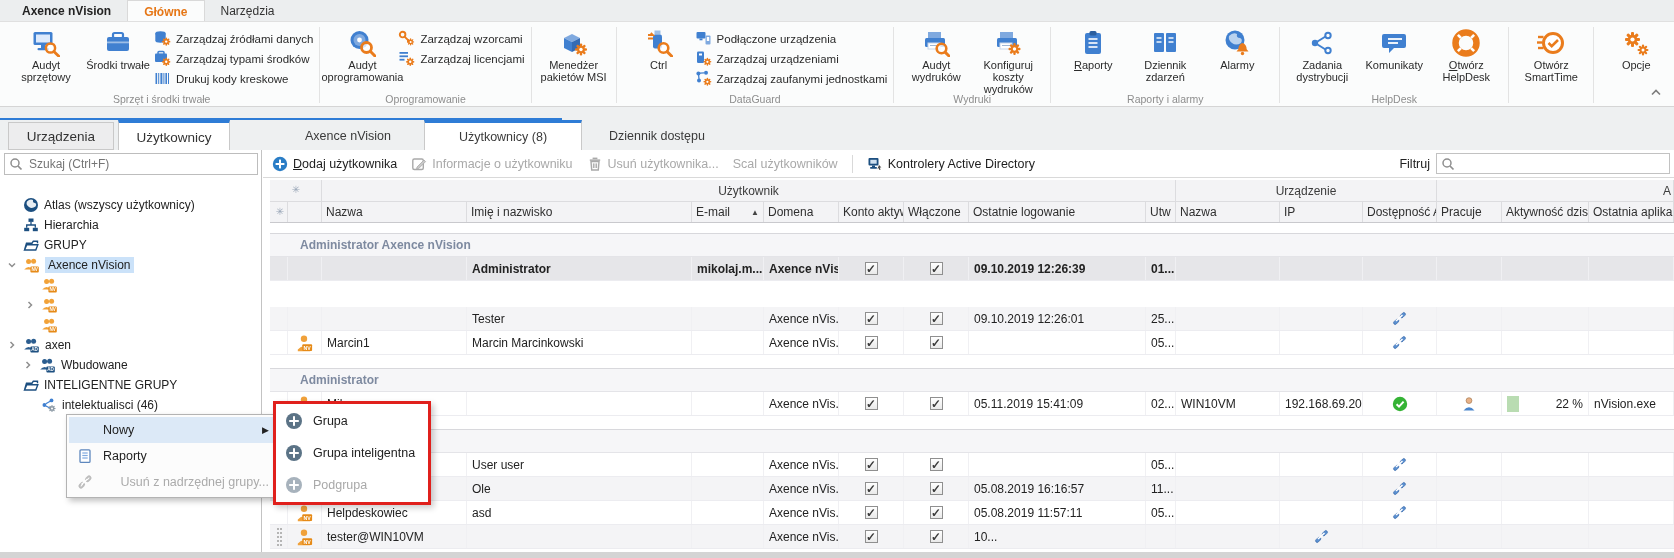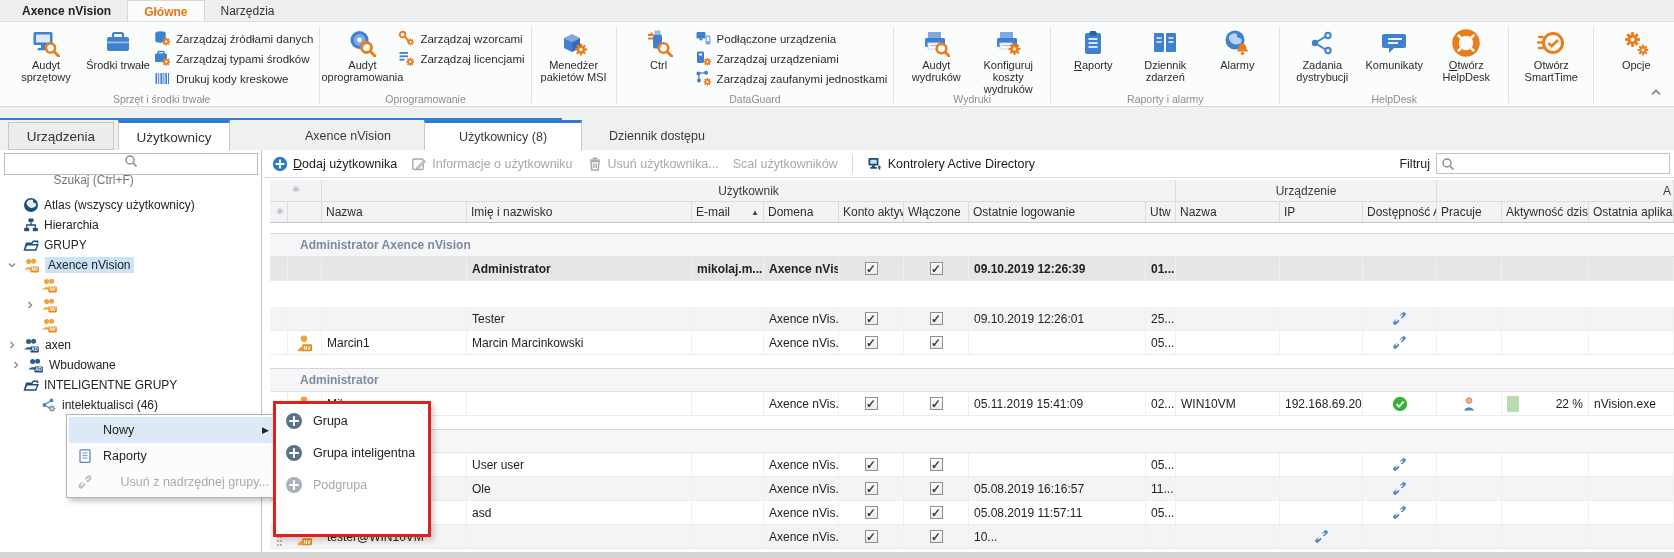--- a/index.html
+++ b/index.html
@@ -35,21 +35,21 @@
           font-size:13.5px;color:#333;border:1px solid #c9c9c9;background:#ededee;cursor:default;}
   .bigtab.active{top:13px;height:31px;background:#fff;border-bottom:none;border-top:3px solid #2e7cd6;font-weight:normal;}
   .ctab{position:absolute;top:15px;height:28px;display:flex;align-items:center;justify-content:center;
         font-size:12.5px;color:#3a3a3a;cursor:default;}
   .ctab.active{background:#fff;border:1px solid #c9c9c9;border-bottom:none;border-top:3px solid #2e7cd6;top:13px;height:31px;}
 
   
   #main{position:absolute;left:0;top:150px;width:1674px;height:402px;background:#fff;}
   #sidebar{position:absolute;left:0;top:0;width:262px;height:402px;background:#fff;border-right:1px solid #c3c3c3;}
   #searchBox{position:absolute;left:4px;top:3px;width:254px;height:22px;border:1px solid #bdbdbd;background:#fff;
-             display:flex;align-items:center;padding:0 4px;gap:4px;flex-direction:column;}
+             display:flex;align-items:center;padding:0 4px;gap:4px;}
   #searchBox input{border:none;outline:none;flex:1;font-size:12px;color:#333;font-family:"Liberation Sans",sans-serif;background:transparent;}
   #tree{position:absolute;left:0;top:45px;width:262px;}
   .titem{height:20px;display:flex;align-items:center;gap:5px;font-size:12px;color:#222;cursor:default;white-space:nowrap;}
   .titem .chev{width:12px;display:flex;justify-content:center;}
   .titem .tlabel.sel{background:#cbe2f9;padding:1px 3px;}
 
   
   #content{position:absolute;left:263px;top:0;width:1411px;height:402px;background:#fff;}
   #toolbar{position:absolute;left:0;top:0;width:1411px;height:28px;background:#fff;border-bottom:1px solid #d9d9d9;
            display:flex;align-items:center;padding-left:9px;gap:14px;font-size:12.5px;}
@@ -91,21 +91,21 @@
             background-size:2px 100%,2px 100%;background-position:0 0,3px 0;background-repeat:no-repeat;margin-left:2px;}
 
   
   #ctxMenu{position:absolute;left:66px;top:264px;width:212px;background:#fcfcfc;border:1px solid #b3b3b3;
            box-shadow:3px 3px 6px rgba(0,0,0,.25);padding:2px;z-index:50;}
   .mitem{height:26px;display:flex;align-items:center;gap:8px;padding:0 6px 0 6px;font-size:12.5px;color:#222;cursor:default;}
   .mitem .mic{width:20px;display:flex;justify-content:center;}
   .mitem.hl{background:#dce9f7;}
   .mitem.disabled{color:#ababab;justify-content:space-between;}
   .mitem .marrow{margin-left:auto;font-size:9px;color:#222;}
-  #subMenu{position:absolute;left:273px;top:251px;width:158px;height:136px;background:#fff;
+  #subMenu{position:absolute;left:273px;top:251px;width:158px;height:104px;background:#fff;
            border:3px solid #e0201c;z-index:60;padding:1px 0;box-shadow:3px 3px 6px rgba(0,0,0,.2);}
   .smitem{height:32px;display:flex;align-items:center;gap:10px;padding-left:9px;font-size:12.5px;color:#222;cursor:default;background:#fff;}
   .smitem.disabled{color:#a9a9a9;}
 
   #bottomStrip{position:absolute;left:0;top:552px;width:1674px;height:6px;background:#d4d4d4;}
   .ic{display:inline-flex;align-items:center;justify-content:center;}
 </style>
 </head>
 <body>
 
@@ -636,21 +636,21 @@
               <circle cx="5.6" cy="4.6" r="2.5" fill="#2b5d8f"></circle>
               <circle cx="10.6" cy="4.2" r="2.5" fill="#2b5d8f"></circle>
               <path d="M1.2 12.6 Q5.6 7.4 10 12.6 z" fill="#2b5d8f"></path>
               <path d="M6.6 12.2 Q10.6 7.2 14.6 12.2 z" fill="#2b5d8f"></path>
               <rect x="7.4" y="9.4" width="8.4" height="6" rx="1" fill="#1c4f80"></rect>
               <text x="11.6" y="14.2" font-size="4.6" font-weight="bold" fill="#fff" text-anchor="middle">AD</text>
             </svg>
           </span>
           <span class="tlabel">axen</span>
         </div>
-        <div class="titem" style="padding-left: 10px;">
+        <div class="titem" style="padding-left: 22px;">
           <span class="chev">
             <svg width="10" height="10" viewBox="0 0 10 10" xmlns="http://www.w3.org/2000/svg">
               <path d="M3.5 2 L6.5 5 L3.5 8" fill="none" stroke="#8f8f8f" stroke-width="1.5"></path>
             </svg>
           </span>
           <span class="ic">
             <svg width="17" height="16" viewBox="0 0 17 16" xmlns="http://www.w3.org/2000/svg">
               <circle cx="5.6" cy="4.6" r="2.5" fill="#2b5d8f"></circle>
               <circle cx="10.6" cy="4.2" r="2.5" fill="#2b5d8f"></circle>
               <path d="M1.2 12.6 Q5.6 7.4 10 12.6 z" fill="#2b5d8f"></path>

